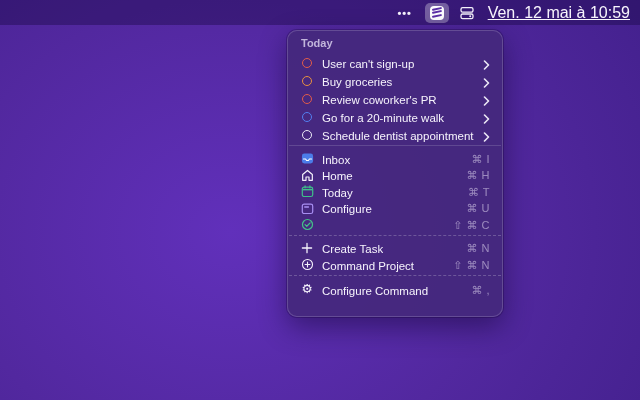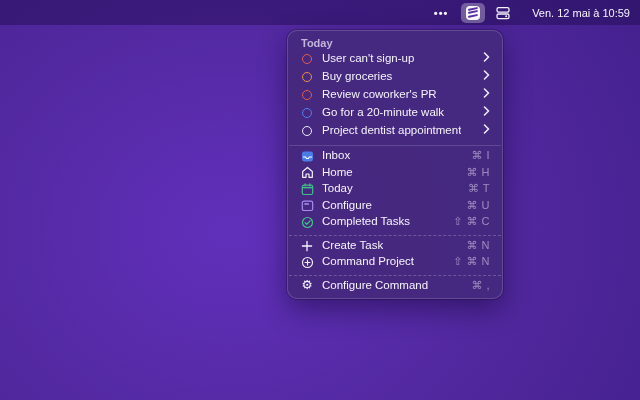--- a/index.html
+++ b/index.html
@@ -30,36 +30,36 @@
   .todoist-glyph{
     position:relative;width:14px;height:14px;background:#fdfcff;border-radius:4px;
   }
   .todoist-glyph i{
     position:absolute;left:2px;width:10px;height:1.8px;background:#5b2ea6;
     border-radius:1px;transform:rotate(-12deg);transform-origin:left center;
   }
   .todoist-glyph i:nth-child(1){top:3.2px;}
   .todoist-glyph i:nth-child(2){top:6.6px;}
   .todoist-glyph i:nth-child(3){top:10px;}
-  .mb-clock{color:#f8f5fd;font-size:11px;margin-left:18px;white-space:nowrap;}
+  .mb-clock{color:#f8f5fd;font-size:16px;margin-left:10px;white-space:nowrap;text-decoration:underline;}
   
   .panel{
     position:absolute;left:287px;top:30px;width:216px;box-sizing:border-box;
     background:rgba(69,40,126,0.97);
     border:1px solid rgba(255,255,255,0.17);
     border-radius:10px;
     box-shadow:0 0 0 1px rgba(20,0,55,0.28), 0 10px 28px rgba(10,0,40,0.45);
-    padding:4px 0 1px 0;
+    padding:4px 0 19px 0;
   }
   .section-header{
     font-size:11px;font-weight:700;color:#c1b5db;
     padding:2px 13px 3px 13px;
   }
   .row{
-    display:flex;align-items:flex-start;height:18px;padding:0 12px;
+    display:flex;align-items:flex-end;height:18px;padding:0 12px;
     color:#f6f3fc;font-size:11.5px;cursor:default;
   }
   .row-sm{height:16.5px;}
   .row .ic{width:14px;height:14px;flex:0 0 14px;margin-right:8px;display:flex;align-items:center;justify-content:center;}
   .circle{
     width:10px;height:10px;border-radius:50%;
     border:1.6px solid #eceaf6;box-sizing:border-box;
   }
   .lbl{white-space:nowrap;overflow:hidden;}
   .right{margin-left:auto;display:flex;align-items:center;}
@@ -141,21 +141,21 @@
       <span class="right">
           <svg class="chev" width="7" height="10" viewBox="0 0 7 10">
             <path d="M1.5 1 L5.5 5 L1.5 9" fill="none" stroke="#f6f3fc" stroke-width="1.6" stroke-linecap="round" stroke-linejoin="round"></path>
           </svg>
         </span>
     </div>
     <div class="row">
       <span class="ic">
           <span class="circle" style="border-color: rgb(236, 234, 246);"></span>
         </span>
-      <span class="lbl">Project dentist appointment</span>
+      <span class="lbl">Schedule dentist appointment</span>
       <span class="right">
           <svg class="chev" width="7" height="10" viewBox="0 0 7 10">
             <path d="M1.5 1 L5.5 5 L1.5 9" fill="none" stroke="#f6f3fc" stroke-width="1.6" stroke-linecap="round" stroke-linejoin="round"></path>
           </svg>
         </span>
     </div>
 
     <div class="divider"></div>
 
     <div class="row row-sm">
@@ -206,21 +206,20 @@
           <span class="shortcut">⌘ U</span>
         </span>
     </div>
     <div class="row row-sm">
       <span class="ic">
         <svg width="13" height="13" viewBox="0 0 14 14" style="color: rgb(68, 194, 136);">
           <circle cx="7" cy="7" r="5.4" fill="none" stroke="currentColor" stroke-width="1.3"></circle>
           <path d="M4.4 7.1 L6.2 8.9 L9.8 5.2" fill="none" stroke="currentColor" stroke-width="1.3" stroke-linecap="round" stroke-linejoin="round"></path>
         </svg>
       </span>
-      <span class="lbl">Completed Tasks</span>
       <span class="right">
           <span class="shortcut">⇧ ⌘ C</span>
         </span>
     </div>
 
     <div class="divider dashed"></div>
 
     <div class="row row-sm">
       <span class="ic">
         <svg width="12" height="12" viewBox="0 0 14 14">

